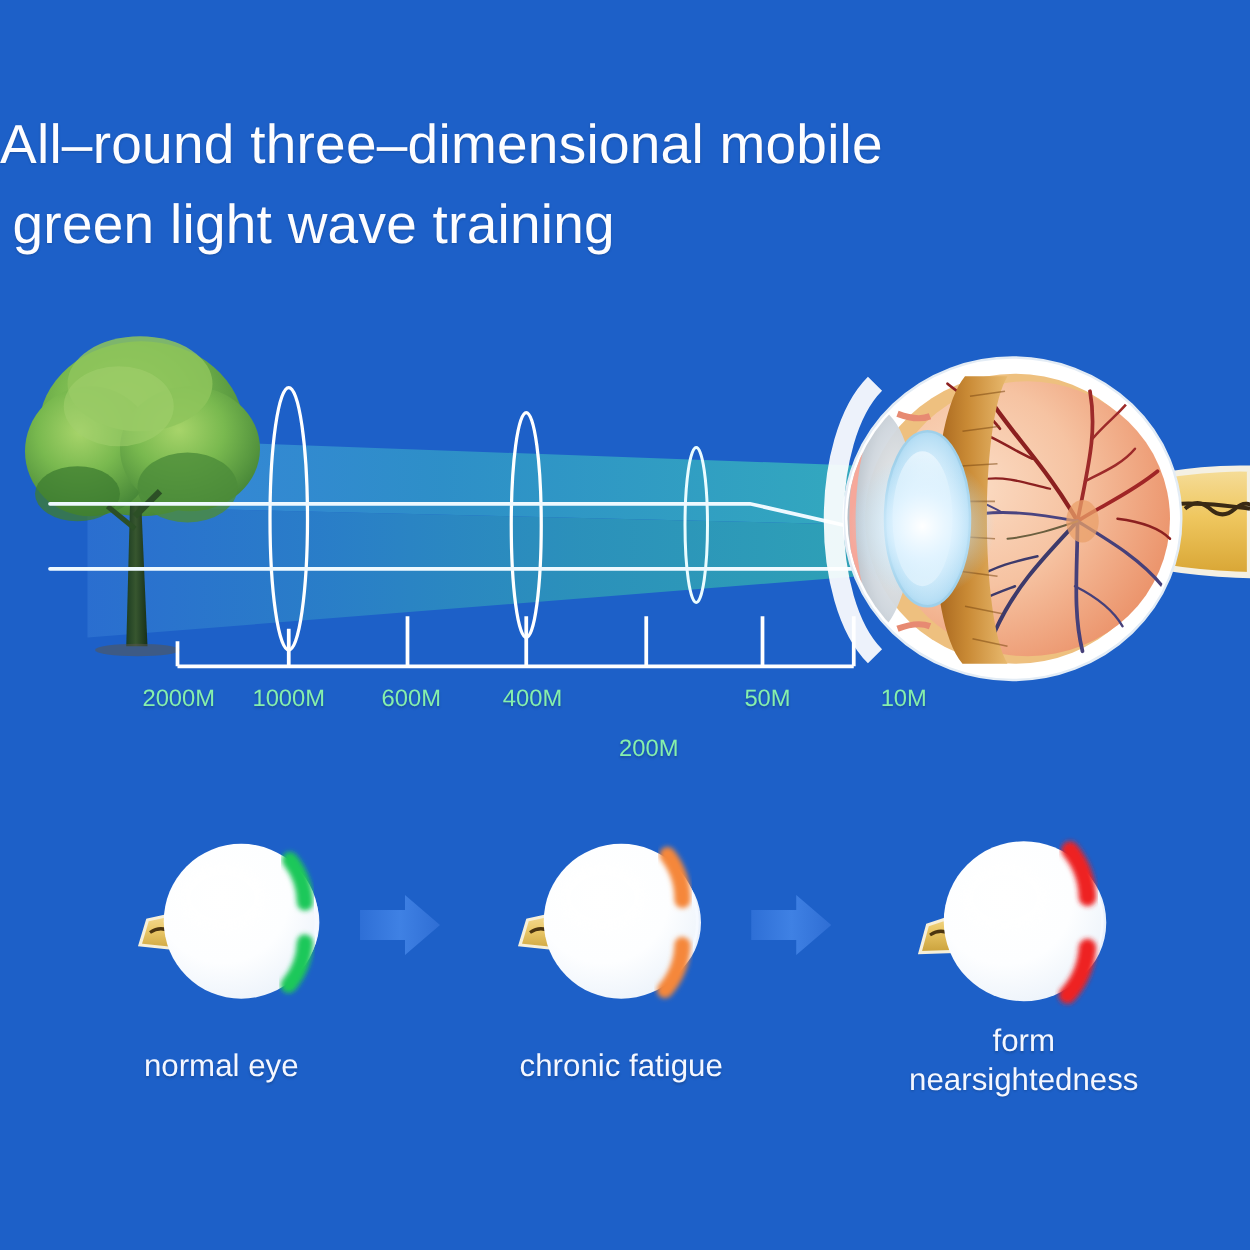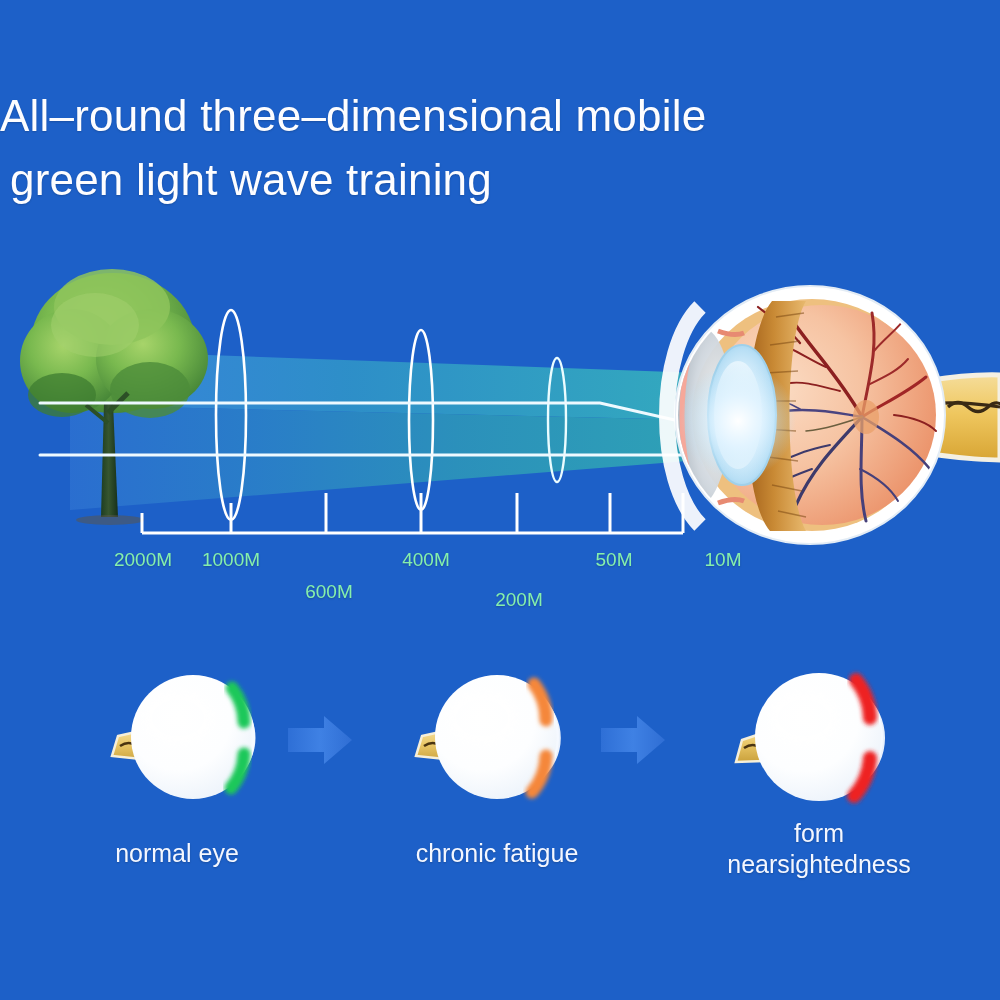--- a/index.html
+++ b/index.html
@@ -212,21 +212,21 @@
         <ellipse cx="738" cy="166" rx="58" ry="58" fill="url(#glowG)"></ellipse>
       </g>
 
       <path d="M700 52 C656 96 656 226 700 270" stroke="#ffffff" stroke-width="16" fill="none" opacity=".92"></path>
     </g>
   </svg>
 
   <div id="scale-labels">
       <div class="dist-label" style="left: 143px;">2000M</div>
       <div class="dist-label" style="left: 231px;">1000M</div>
-      <div class="dist-label" style="left: 329px; margin-top: 32px;">600M</div>
+      <div class="dist-label" style="left: 329px;">600M</div>
       <div class="dist-label" style="left: 426px;">400M</div>
       <div class="dist-label" style="left: 519px; margin-top: 40px;">200M</div>
       <div class="dist-label" style="left: 614px;">50M</div>
       <div class="dist-label" style="left: 683px; margin-left: 40px;">10M</div>
     </div>
 
   <svg id="progression-svg" width="1000" height="230" viewBox="0 0 1000 230" style="position:absolute;left:0;top:640px;">
     <defs>
       <radialGradient id="ballG" cx="0.38" cy="0.34" r="0.78">
         <stop offset="0" stop-color="#ffffff"></stop>

